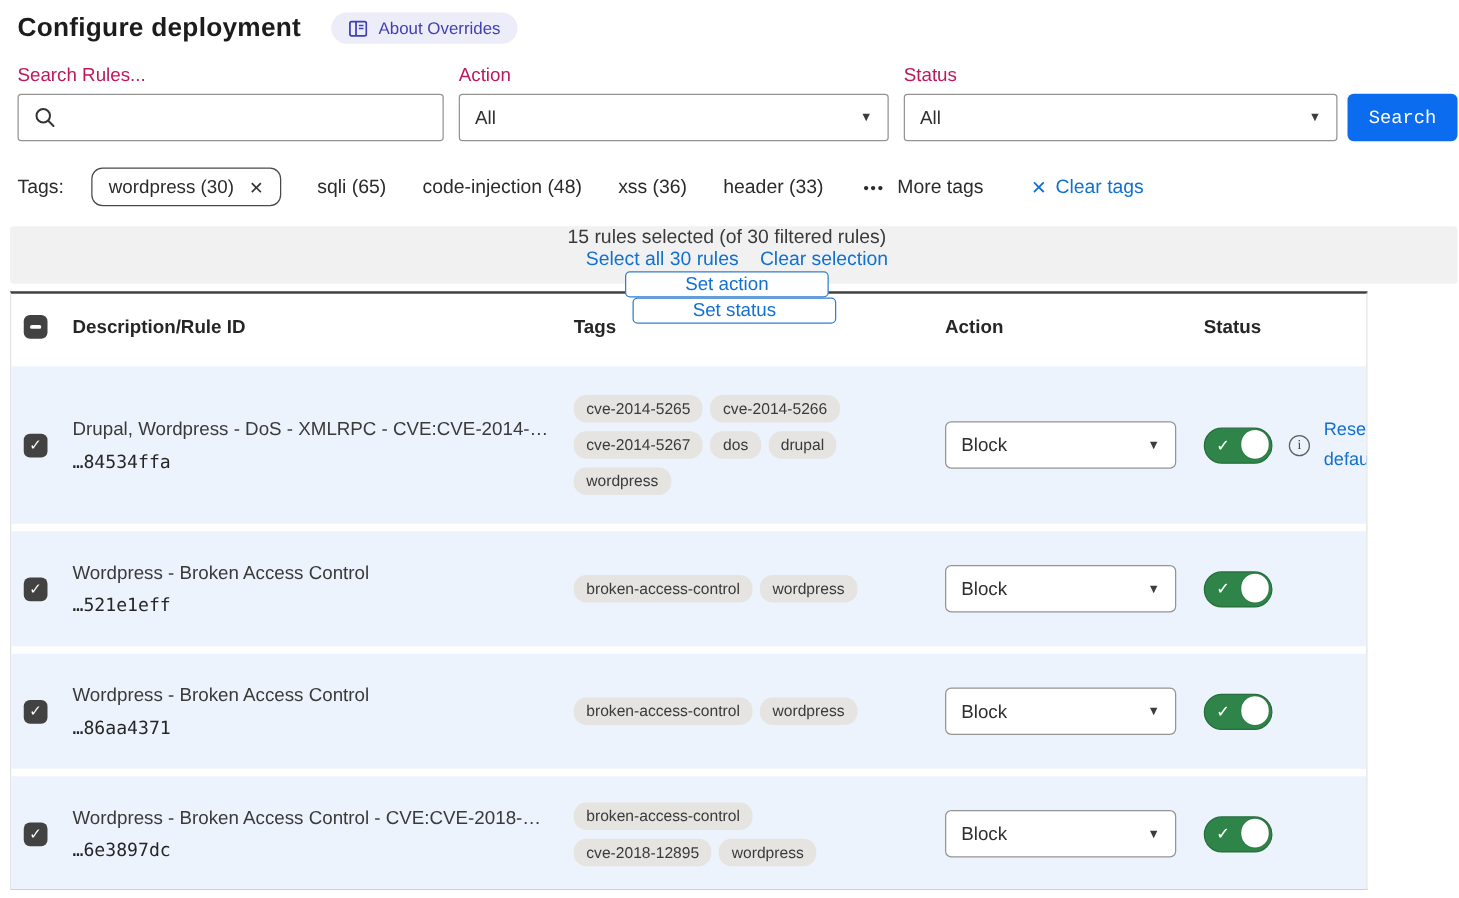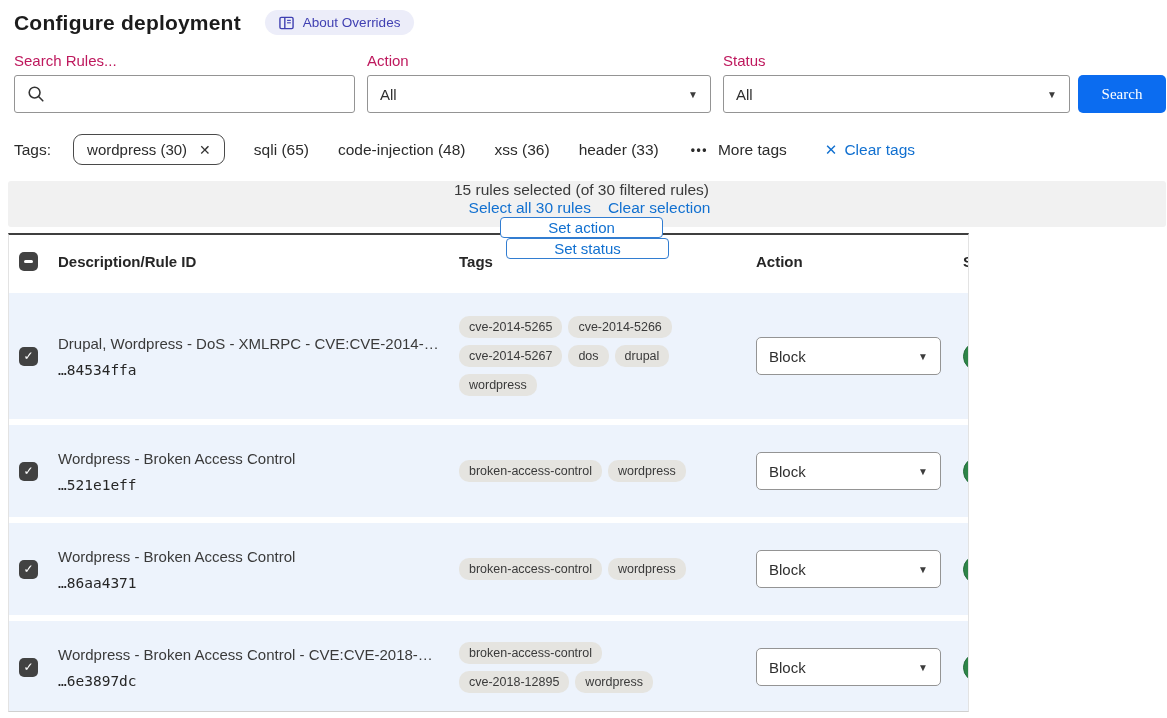--- a/index.html
+++ b/index.html
@@ -26,21 +26,21 @@
     display:flex; align-items:center; padding:0 12px; font-size:15px; color:#2f2f2f;
   }
   .search-box { width:341px; gap:10px; }
   .search-box input { border:none; outline:none; flex:1; font-size:15px; font-family:inherit; }
   .sel { justify-content:space-between; cursor:pointer; }
   .sel-action { width:344px; margin-left:12px; }
   .sel-status { width:347px; margin-left:12px; }
   .caret { font-size:10px; color:#3c3c3c; }
   .btn-search {
     width:88px; height:38px; margin-left:8px; background:#0b6cf0; color:#fff;
-    border:none; border-radius:5px; font-size:15px; font-family:Liberation Serif, serif; cursor:pointer;
+    border:none; border-radius:5px; font-size:15px; font-family:Liberation Mono, monospace; cursor:pointer;
   }
 
   
   .tags-row { display:flex; align-items:center; margin:21px 0 0 14px; font-size:15.5px; color:#2b2b2b; }
   .tags-label { margin-right:22px; }
   .chip {
     border:1.4px solid #4a4a4a; border-radius:9px; padding:6px 13px;
     display:flex; align-items:flex-end; gap:12px; font-size:15px; cursor:pointer;
   }
   .chip-x { font-size:14px; color:#333; cursor:pointer; }
@@ -59,21 +59,21 @@
   .sb-links { display:flex; gap:17px; margin-left:16px; font-size:15.5px; }
   .sb-spacer { flex:1; }
   .btn-outline {
     width:163px; height:34px; background:#fff; border:1px solid #327dd1; color:#1170d0;
     border-radius:4px; font-size:15px; font-family:inherit; cursor:pointer;
   }
   .btn-outline + .btn-outline { margin-left:12px; }
 
   
   .rules-table {
-    margin:6px 0 0 8px; width:961px; height:479px;
+    margin:6px 0 0 8px; width:1086px; height:479px;
     border-top:2px solid #3f3f3f; border-left:1px solid #e3e3e3;
     border-right:1px solid #e3e3e3; border-bottom:1px solid #d0d0d0;
     overflow:hidden; background:#fff;
   }
   .thead { display:flex; align-items:center; height:52px; background:#fff; font-weight:700; color:#262626; font-size:15px; }
   .col-check { flex:0 0 49px; padding-left:10px; display:flex; align-items:center; }
   .col-desc { flex:0 0 401px; }
   .col-tags { flex:0 0 244px; }
   .col-action { flex:0 0 185px; margin-left:53px; }
   .col-status { margin-left:22px; display:flex; align-items:center; }

